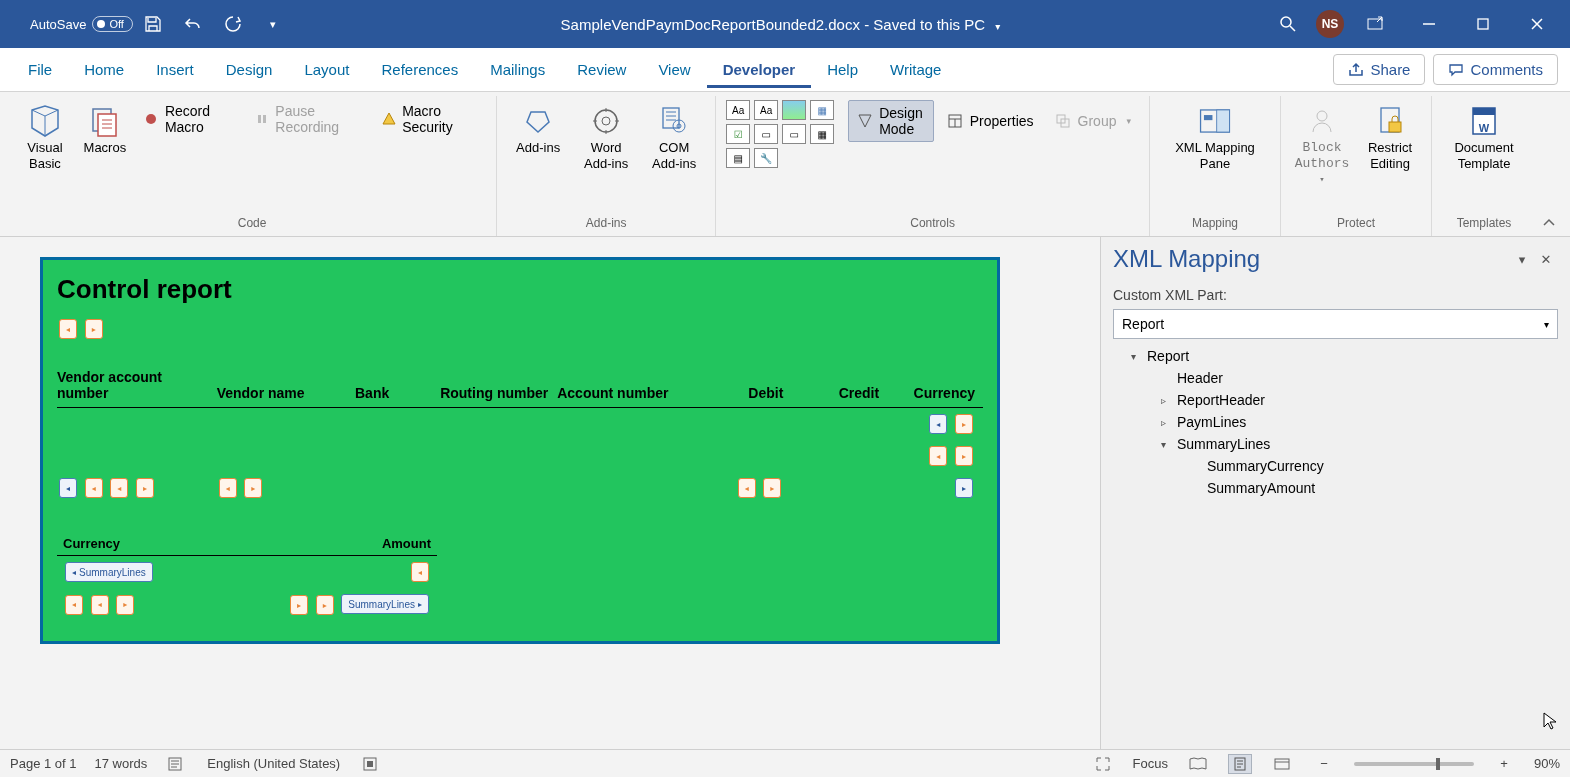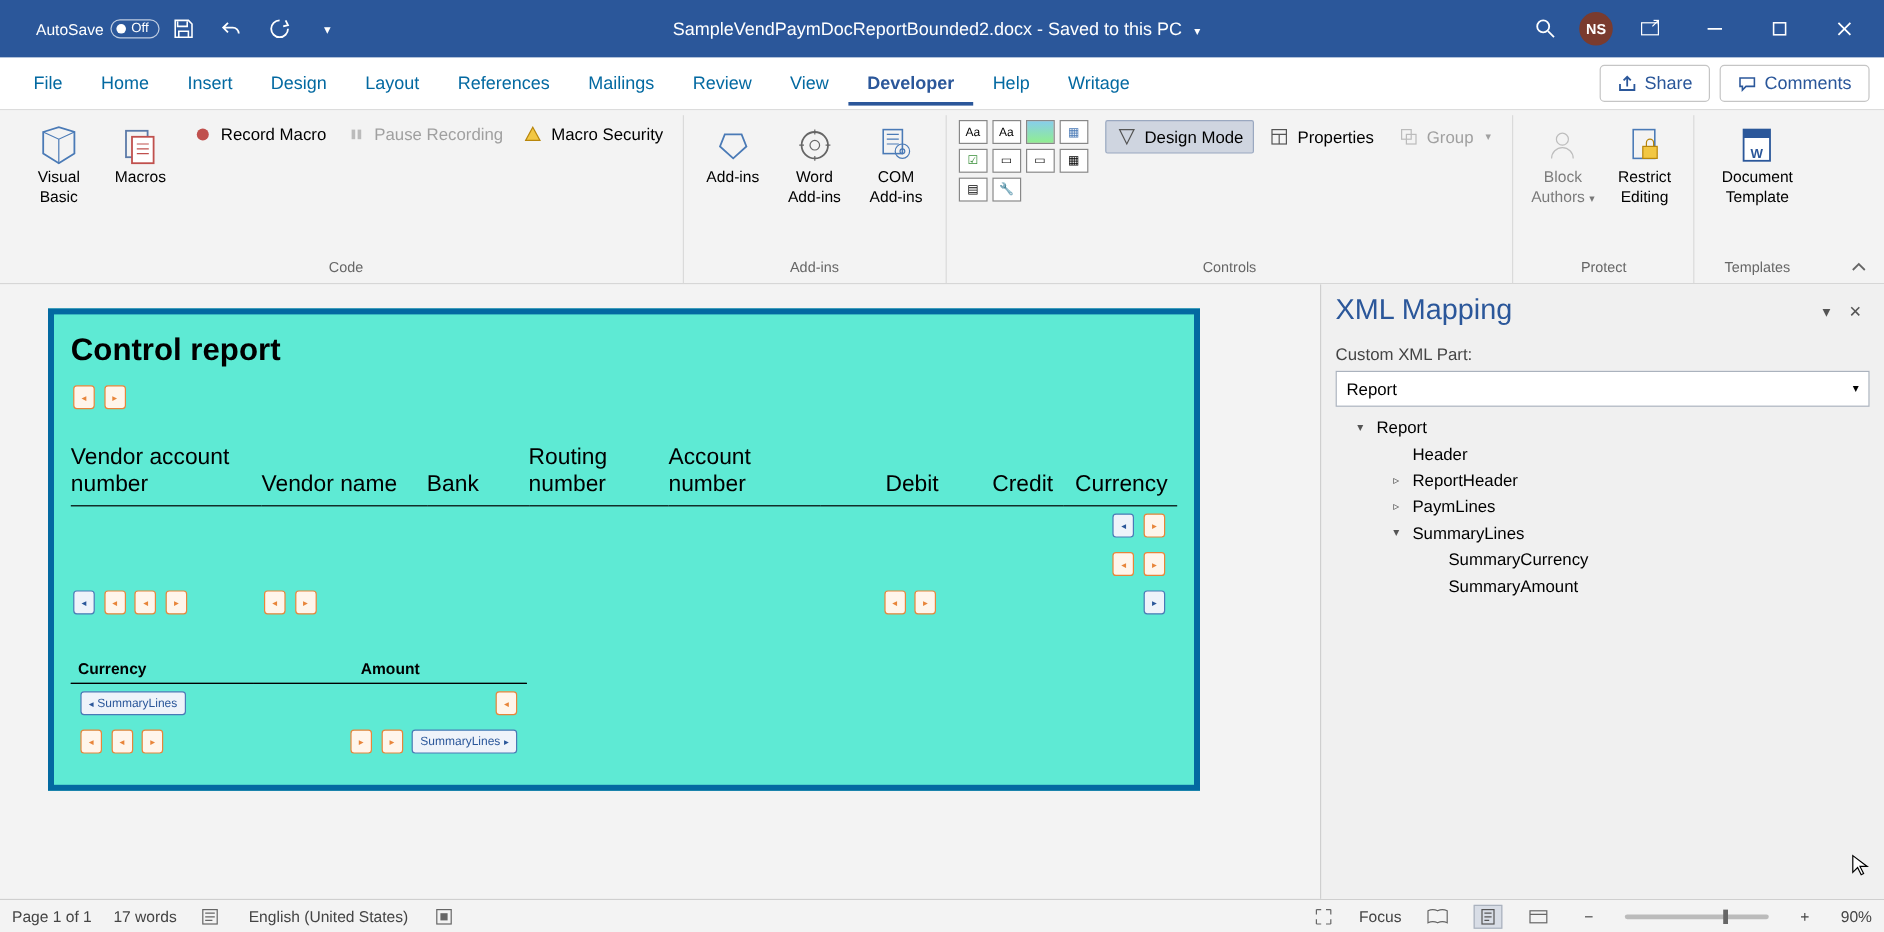--- a/index.html
+++ b/index.html
@@ -41,34 +41,34 @@
 .sm-icon { width: 18px; height: 18px; display: inline-flex; align-items: center; justify-content: center; font-size: 14px; }
 .ctrl-grid { display: grid; grid-template-columns: repeat(4, 24px); gap: 4px; }
 .ctrl-grid .c { width: 24px; height: 20px; border: 1px solid #888; background: #fff; display:flex; align-items:center; justify-content:center; font-size:10px; }
 .row-cmd { display: flex; align-items: center; gap: 6px; padding: 4px 8px; font-size: 14px; cursor: pointer; border-radius: 2px; }
 .row-cmd.active { background: #cfd5e0; border: 1px solid #9aa8c0; }
 .collapse-caret { margin-left: auto; align-self: flex-end; padding: 6px; color: #666; cursor: pointer; }
 
 
 .workspace { display: flex; height: calc(777px - 48px - 44px - 145px - 28px); background: #f3f3f3; }
 .doc-scroll { flex: 1; padding: 20px 24px; overflow: auto; }
-.page { background: #5eead4; border: 5px solid #0369a1; width: 960px; padding: 14px 14px 20px 14px; margin: 0 auto 0 16px; }
+.page { background: #22c55e; border: 3px solid #0369a1; width: 960px; padding: 14px 14px 20px 14px; margin: 0 auto 0 16px; }
 .doc-title { font-size: 26px; font-weight: 700; margin-bottom: 12px; }
 .cc-tag { display: inline-flex; align-items: center; height: 20px; border: 1px solid; border-radius: 3px; font-size: 10px; padding: 0 6px; margin: 2px; gap: 3px; }
 .cc-orange { border-color: #e8853a; color: #e8853a; background: #fff5eb; }
 .cc-blue { border-color: #4a7ab6; color: #2b579a; background: #eef3fa; }
 .cc-tag .handle { font-size: 8px; }
 .tbl { width: 100%; border-collapse: collapse; margin-top: 24px; }
-.tbl th { text-align: left; font-size: 19px; font-weight: 400; padding: 4px 8px 6px 0; border-bottom: 1px solid #000; vertical-align: bottom; }
+.tbl th { text-align: left; font-size: 14px; font-weight: 700; padding: 4px 8px 6px 0; border-bottom: 1px solid #000; vertical-align: bottom; }
 .tbl th.right { text-align: right; }
 .tbl td { padding: 4px 8px 4px 0; vertical-align: top; }
 .tbl2 { border-collapse: collapse; margin-top: 28px; width: 380px; }
 .tbl2 th { font-size: 13px; font-weight: 700; padding: 4px 6px; border-bottom: 1px solid #000; }
 .tbl2 th:first-child { text-align:left; }
-.tbl2 th:last-child { text-align:center; }
+.tbl2 th:last-child { text-align:right; }
 .tbl2 td { padding: 4px 6px; }
 
 
 .xml-pane { width: 470px; background: #f0f0f0; border-left: 1px solid #cfcfcf; display: flex; flex-direction: column; padding: 8px 12px; }
 .pane-hdr { display: flex; align-items: center; margin-bottom: 8px; }
 .pane-title { font-size: 24px; color: #2b579a; flex: 1; }
 .pane-icon { width: 24px; height: 24px; display:flex; align-items:center; justify-content:center; color:#555; cursor:pointer; }
 .pane-label { font-size: 14px; color: #444; margin: 6px 0; }
 .pane-select { width: 100%; border: 1px solid #aab2bd; background: #fff; padding: 6px 8px; font-size: 14px; display: flex; justify-content: space-between; align-items: center; cursor: pointer; }
 .tree { margin-top: 6px; font-size: 14px; }
@@ -316,24 +316,39 @@
               </svg>
             </span>
           <span>Group</span>
           <span style="font-size:9px;margin-left:4px;">▾</span>
         </div>
       </div>
     </div>
     <div class="group-label">Controls</div>
   </div>
 
-
   <div class="ribbon-group">
     <div class="group-body">
-      <div class="big-btn" style="opacity:0.5;">
+      <div class="big-btn" style="width:110px;">
+        <span class="icon">
+            <svg width="40" height="34" viewBox="0 0 40 34">
+              <rect x="3" y="4" width="34" height="26" fill="none" stroke="#4a7ab6" stroke-width="1.5"></rect>
+              <rect x="22" y="4" width="15" height="26" fill="#cfe2f3" stroke="#4a7ab6"></rect>
+              <rect x="7" y="10" width="10" height="6" fill="#4a7ab6"></rect>
+            </svg>
+          </span>
+        <span class="lbl">XML Mapping Pane</span>
+      </div>
+    </div>
+    <div class="group-label">Mapping</div>
+  </div>
+
+  <div class="ribbon-group">
+    <div class="group-body">
+      <div class="big-btn" style="opacity:0.5;font-family:Liberation Mono, monospace;">
         <span class="icon">
             <svg width="30" height="30" viewBox="0 0 30 30">
               <circle cx="15" cy="10" r="5" fill="none" stroke="#888"></circle>
               <path d="M6 26 a9 9 0 0 1 18 0" fill="none" stroke="#888"></path>
             </svg>
           </span>
         <span class="lbl"><span>Block Authors</span> <span style="font-size:9px;">▾</span></span>
       </div>
       <div class="big-btn">
         <span class="icon">

